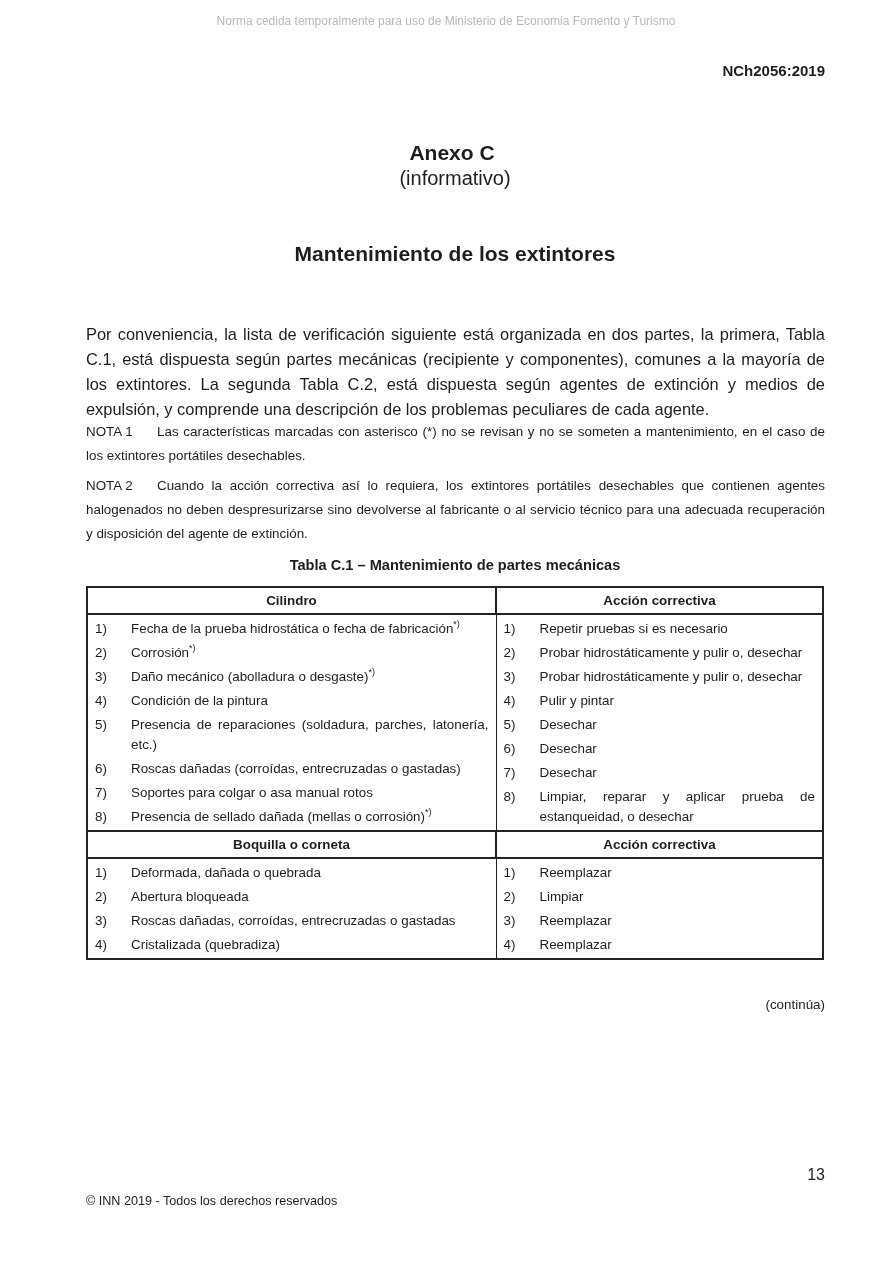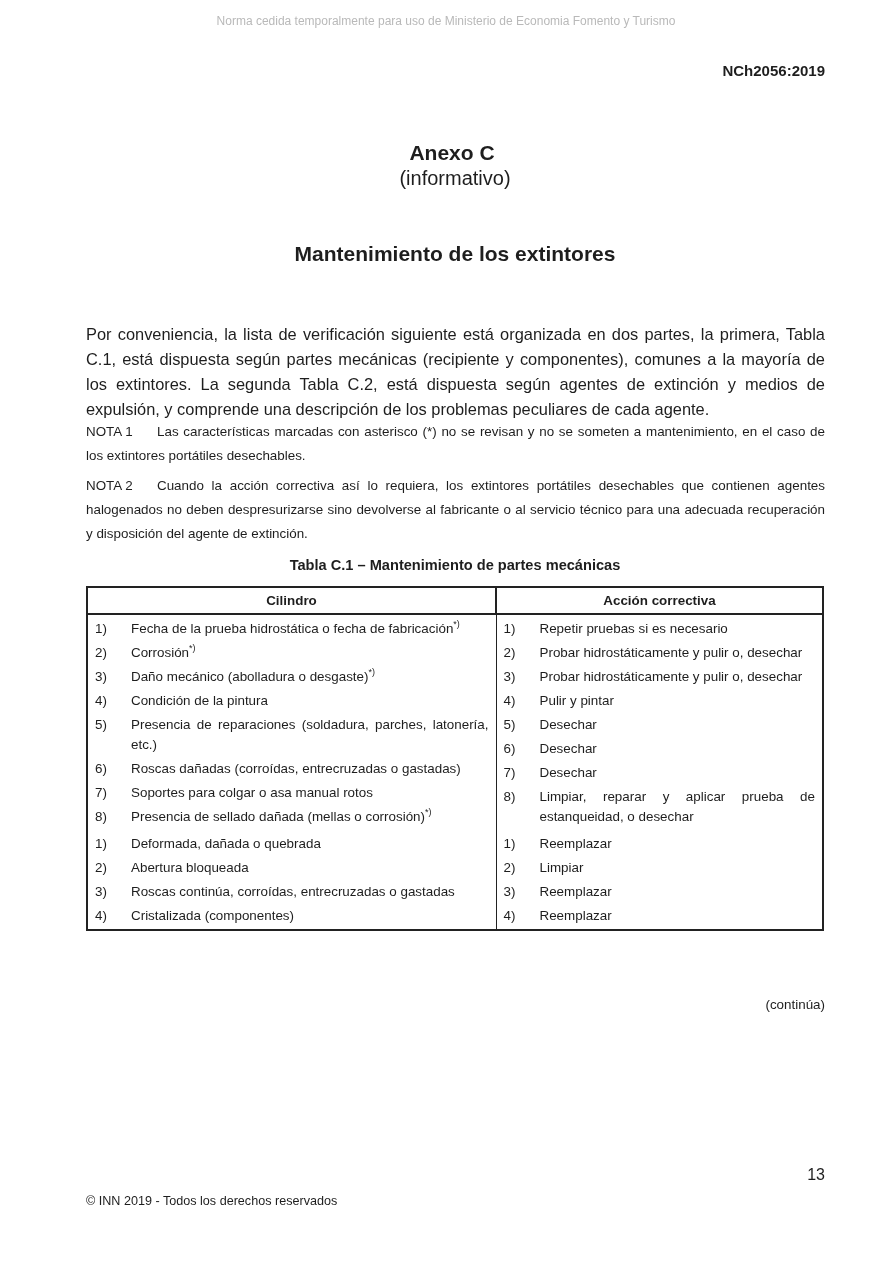--- a/index.html
+++ b/index.html
@@ -120,36 +120,40 @@
             <span class="num">7)</span>
             <span class="txt">Desechar</span>
           </div>
           <div class="item">
             <span class="num">8)</span>
             <span class="txt">Limpiar, reparar y aplicar prueba de estanqueidad, o desechar</span>
           </div>
         </td>
       </tr>
       <tr>
+        <th class="col-left">Boquilla o corneta</th>
+        <th>Acción correctiva</th>
+      </tr>
+      <tr>
         <td class="col-left pad-top">
           <div class="item">
             <span class="num">1)</span>
             <span class="txt"><span>Deformada, dañada o quebrada</span></span>
           </div>
           <div class="item">
             <span class="num">2)</span>
             <span class="txt"><span>Abertura bloqueada</span></span>
           </div>
           <div class="item">
             <span class="num">3)</span>
-            <span class="txt"><span>Roscas continúa, corroídas, entrecruzadas o gastadas</span></span>
+            <span class="txt"><span>Roscas dañadas, corroídas, entrecruzadas o gastadas</span></span>
           </div>
           <div class="item">
             <span class="num">4)</span>
-            <span class="txt"><span>Cristalizada (componentes)</span></span>
+            <span class="txt"><span>Cristalizada (quebradiza)</span></span>
           </div>
         </td>
         <td class="pad-top">
           <div class="item">
             <span class="num">1)</span>
             <span class="txt">Reemplazar</span>
           </div>
           <div class="item">
             <span class="num">2)</span>
             <span class="txt">Limpiar</span>

